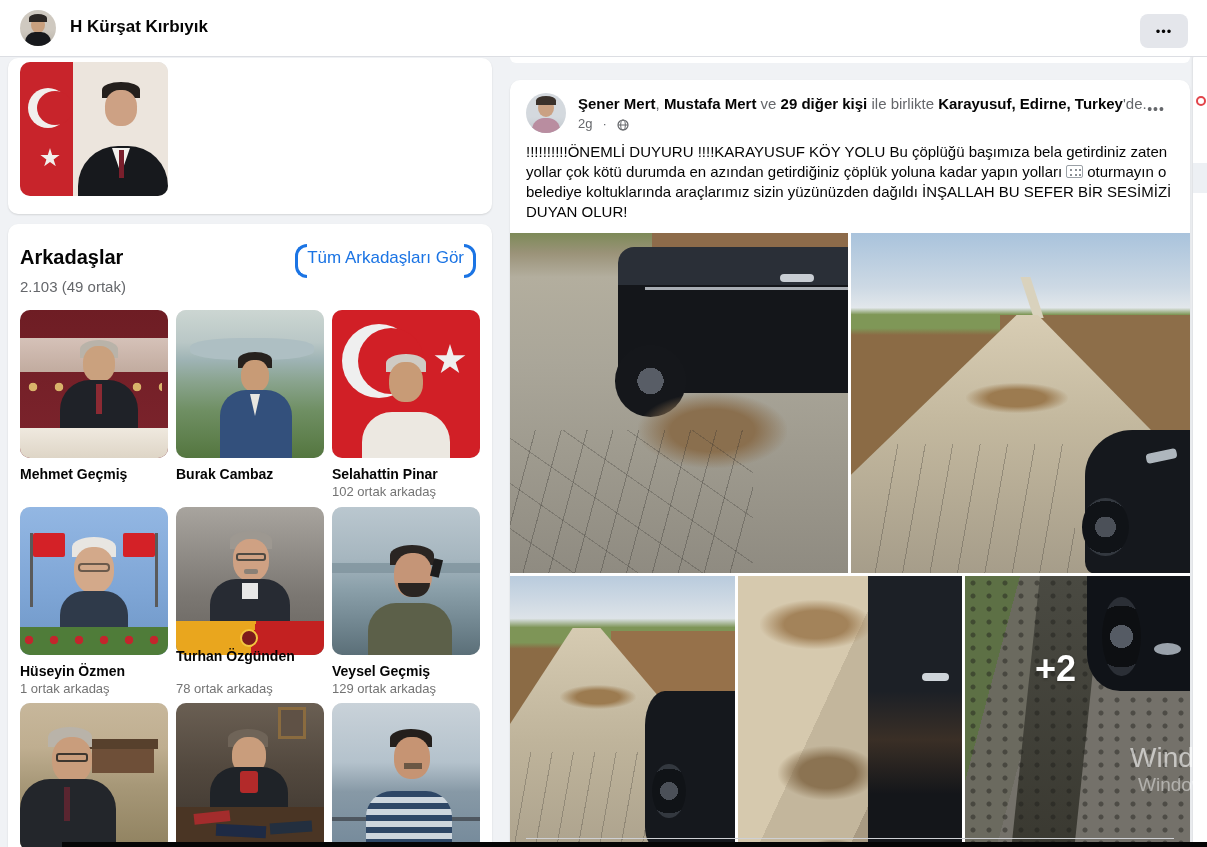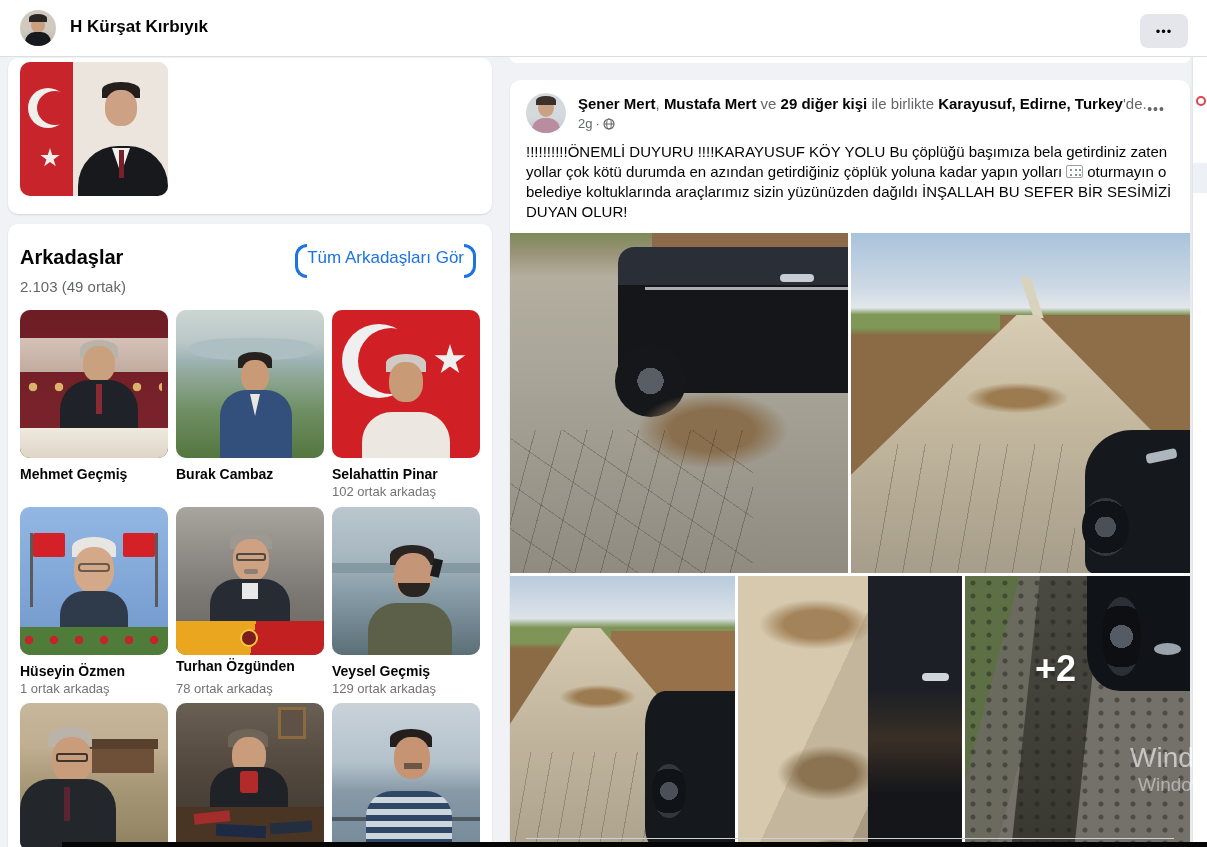--- a/index.html
+++ b/index.html
@@ -24,21 +24,21 @@
   #see-all::before,#see-all::after{content:"";position:absolute;top:-4px;width:9px;height:28px;border:3px solid #1b74e4}
   #see-all::before{left:0;border-right:none;border-radius:14px 0 0 14px}
   #see-all::after{right:0;border-left:none;border-radius:0 14px 14px 0}
   
   #prev-sliver{position:absolute;left:510px;top:57px;width:680px;height:6px;background:#fff;border-radius:0 0 12px 12px}
   #post{left:510px;top:80px;width:680px;height:767px;border-radius:10px 10px 0 0}
   #post .pavatar{position:absolute;left:16px;top:13px;width:40px;height:40px;border-radius:50%;overflow:hidden;background:linear-gradient(180deg,#d4d9de 0 60%,#bfc6cc 100%)}
   #headline{position:absolute;left:68px;top:14px;width:585px;font-size:15px;line-height:19px;white-space:nowrap}
   #headline b{font-weight:700}
   #headline .gray{color:#65676b}
-  #pmeta{position:absolute;left:68px;top:36px;font-size:13px;color:#65676b;display:flex;align-items:center;gap:3px}
+  #pmeta{position:absolute;left:68px;top:36px;font-size:13px;color:#65676b;display:flex;align-items:flex-end;gap:10px}
   #post-more{position:absolute;left:628px;top:16px;width:36px;height:26px;background:transparent;border:none;color:#65676b;font-size:14px;letter-spacing:1px;cursor:pointer}
   #ptext{position:absolute;left:16px;top:62px;width:650px;font-size:15px;line-height:20px;color:#050505}
   .tofu{display:inline-block;width:17px;height:13px;border:1px solid #9aa0a6;border-radius:2px;vertical-align:-1px;margin:0 4px;background:
     radial-gradient(circle at 4px 4px,#8a8f94 1px,transparent 1.4px),
     radial-gradient(circle at 9px 4px,#8a8f94 1px,transparent 1.4px),
     radial-gradient(circle at 13px 4px,#8a8f94 1px,transparent 1.4px),
     radial-gradient(circle at 4px 9px,#8a8f94 1px,transparent 1.4px),
     radial-gradient(circle at 9px 9px,#8a8f94 1px,transparent 1.4px),
     radial-gradient(circle at 13px 9px,#8a8f94 1px,transparent 1.4px)}
   .photo{position:absolute;overflow:hidden;cursor:pointer;background:#c9c4b8}
@@ -154,21 +154,21 @@
     <i class="a" style="inset:0;background:linear-gradient(180deg,#bac7cf 0%,#a6b6bf 35%,#8ba0aa 55%,#70858f 80%,#5b6f78 100%)"></i>
     <i class="a" style="left:0;right:0;top:56px;height:10px;background:#7f949e;opacity:.8"></i>
     <i class="a" style="left:58px;top:38px;width:44px;height:20px;border-radius:50% 50% 0 0;background:#2a2522"></i>
     <i class="a" style="left:62px;top:46px;width:38px;height:44px;border-radius:45%;background:#c59577"></i>
     <i class="a" style="left:66px;top:76px;width:32px;height:14px;border-radius:0 0 14px 14px;background:#2a2522"></i>
     <i class="a" style="left:100px;top:52px;width:9px;height:18px;background:#1c1c1c;transform:rotate(14deg)"></i>
     <i class="a" style="left:36px;bottom:0;width:84px;height:52px;border-radius:28px 28px 0 0;background:#5c6049"></i>
   </div>
   <div class="fname" style="left:12px;top:439px">Hüseyin Özmen</div>
   <div class="fmutual" style="left:12px;top:457px">1 ortak arkadaş</div>
-  <div class="fname" style="left:168px;top:434px">Turhan Özgünden</div>
+  <div class="fname" style="left:168px;top:424px">Turhan Özgünden</div>
   <div class="fmutual" style="left:168px;top:457px">78 ortak arkadaş</div>
   <div class="fname" style="left:324px;top:439px">Veysel Geçmiş</div>
   <div class="fmutual" style="left:324px;top:457px">129 ortak arkadaş</div>
 
   <div class="tile" style="left:12px;top:479px">
     <i class="a" style="inset:0;background:linear-gradient(180deg,#c7b79b 0%,#bfae90 30%,#a79878 55%,#8f815f 100%)"></i>
     <i class="a" style="right:14px;top:44px;width:62px;height:26px;background:#6e4f38"></i>
     <i class="a" style="right:10px;top:36px;width:70px;height:10px;background:#57402c"></i>
     <i class="a" style="left:28px;top:24px;width:44px;height:20px;border-radius:50% 50% 0 0;background:#b9b3a9"></i>
     <i class="a" style="left:32px;top:34px;width:40px;height:46px;border-radius:45%;background:#c99d7c"></i>

